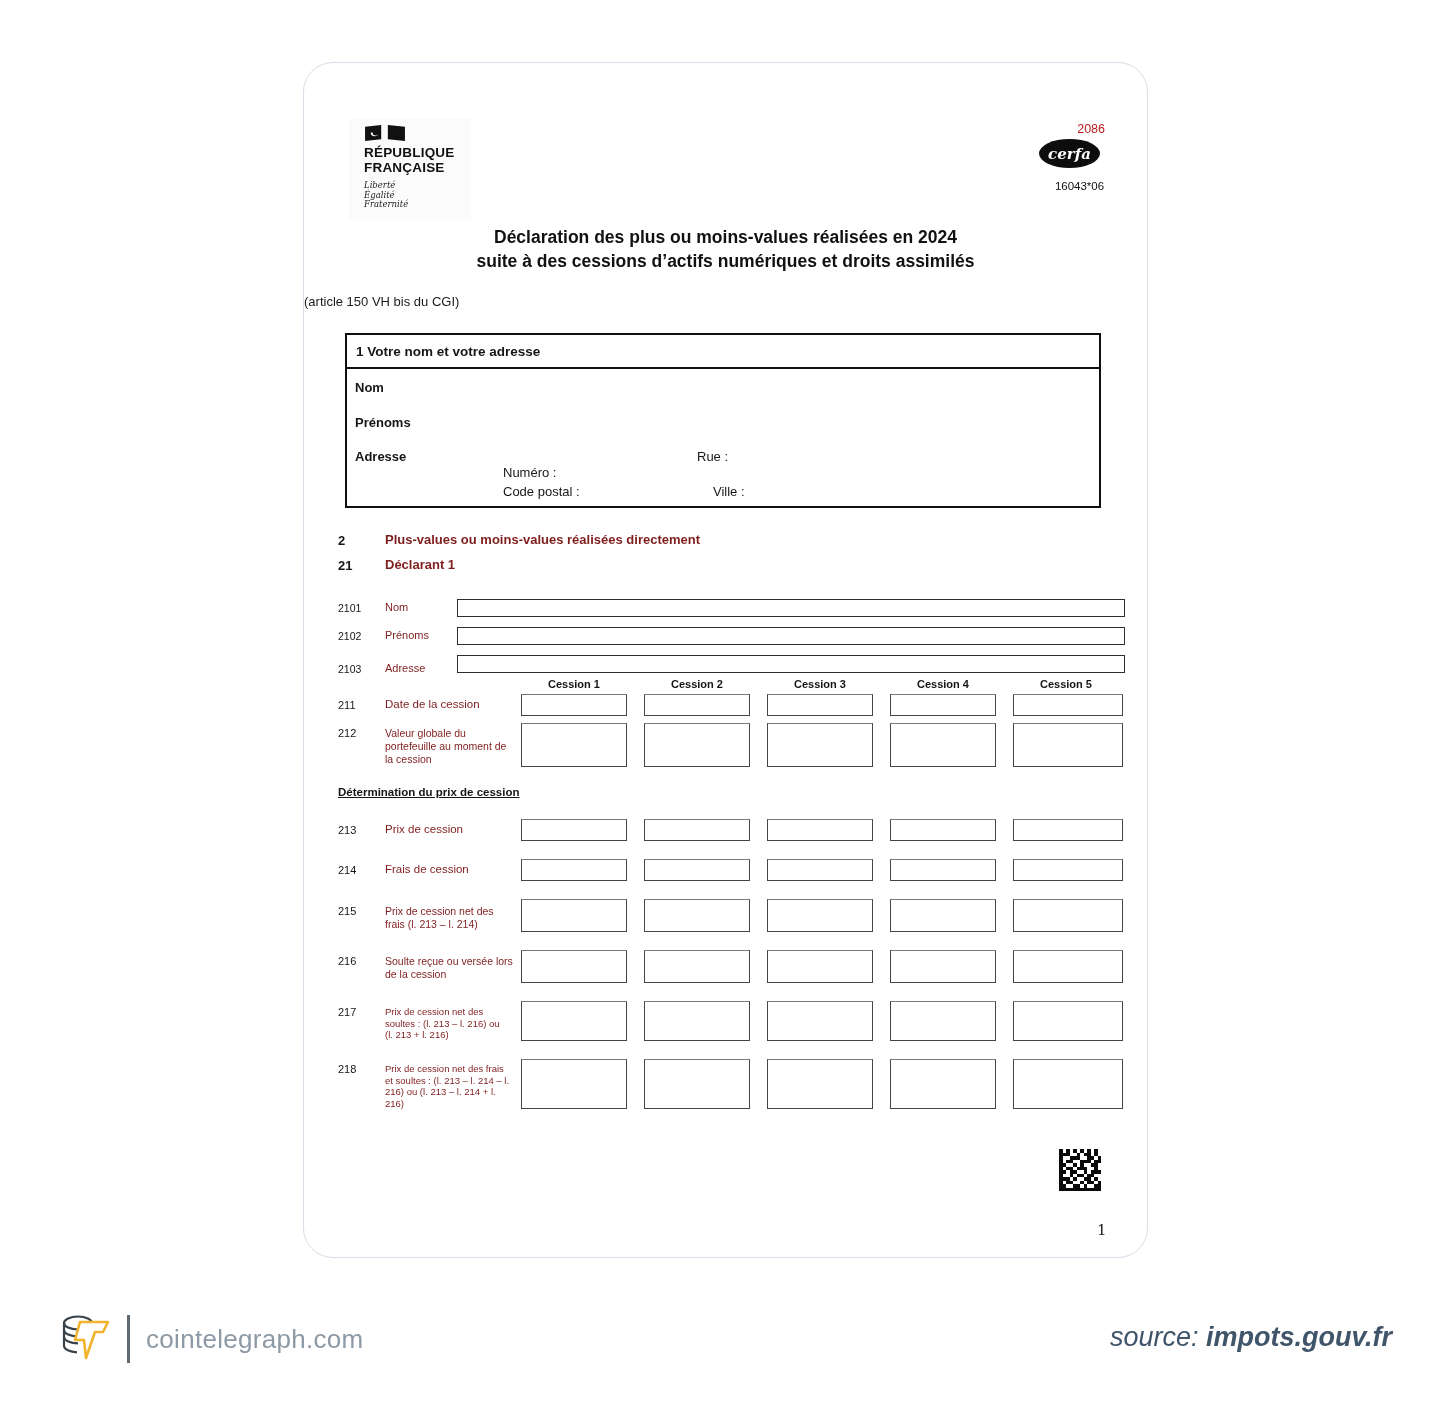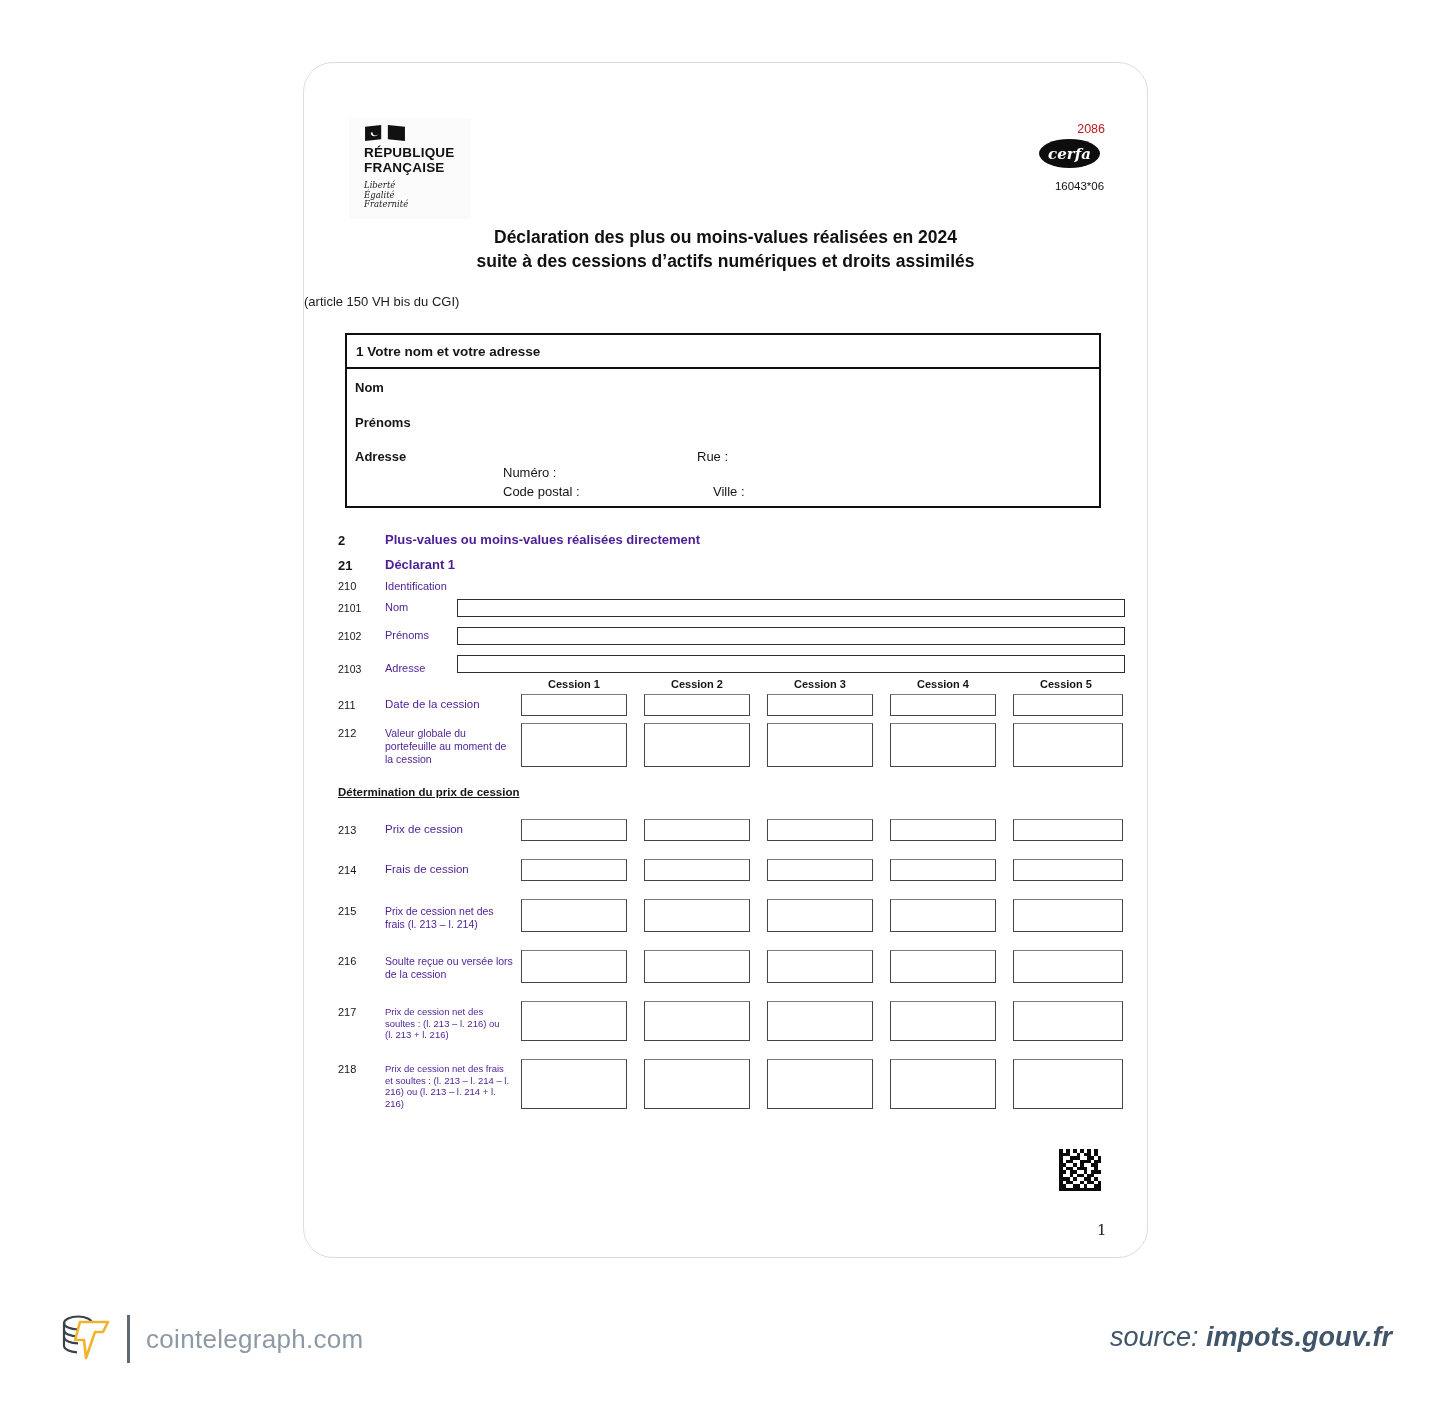--- a/index.html
+++ b/index.html
@@ -38,21 +38,21 @@
   .lbl-prenoms  { left:8px;  top:47px; }
   .lbl-adresse  { left:8px;  top:81px; }
   .lbl-numero   { left:156px; top:81px;margin-top:16px; }
   .lbl-rue      { left:350px; top:81px; }
   .lbl-cp       { left:156px; top:116px; }
   .lbl-ville    { left:366px; top:116px; }
 
   
   .s2row { position:absolute; left:34px; width:795px; }
   .code  { position:absolute; left:0; font-size:10.5px; color:#161616; }
-  .rlabel{ position:absolute; left:47px; width:131px; font-size:11px; line-height:13.5px; color:#4c1d95; }
+  .rlabel{ position:absolute; left:47px; width:131px; font-size:11px; line-height:13.5px; color:#7f1d1d; }
   .hcode { font-weight:bold; font-size:13px; }
   .hlabel{ font-weight:bold; font-size:13px; }
   .mcode { font-size:11px; }
   .mlabel{ font-size:11px; }
 
   .vc .code, .vc .rlabel { top:50%; transform:translateY(-50%); }
   .ta .code { top:4px; } .ta .rlabel { top:4px; }
   .f105 .rlabel { font-size:10.5px; line-height:13px; }
   .f95  .rlabel { font-size:9.5px;  line-height:11.5px; }
 
@@ -120,24 +120,20 @@
       <span class="lbl-ville">Ville :</span>
     </div>
 
     <div class="s2row" style="top:470px;height:16px">
       <span class="code hcode" style="top:0">2</span>
       <div class="rlabel hlabel" style="top:0;width:700px">Plus-values ou moins-values réalisées directement</div>
     </div>
     <div class="s2row" style="top:495px;height:16px">
       <span class="code hcode" style="top:0">21</span>
       <div class="rlabel hlabel" style="top:0;width:700px">Déclarant 1</div>
-    </div>
-    <div class="s2row" style="top:517px;height:14px">
-      <span class="code mcode" style="top:0">210</span>
-      <div class="rlabel mlabel" style="top:0;width:700px">Identification</div>
     </div>
 
     <div class="s2row vc" style="top:536px;height:18px">
       <span class="code">2101</span>
       <div class="rlabel">Nom</div>
       <div class="longbox"></div>
     </div>
     <div class="s2row vc" style="top:564px;height:18px">
       <span class="code">2102</span>
       <div class="rlabel">Prénoms</div>

